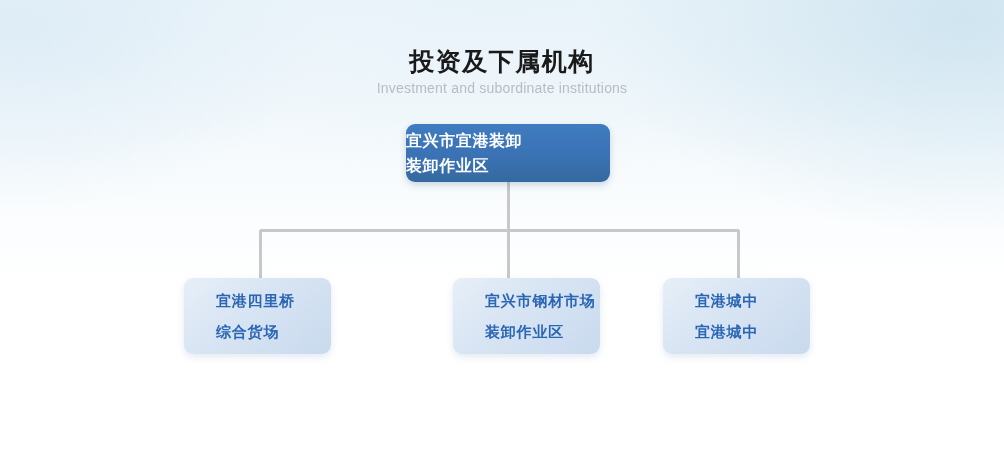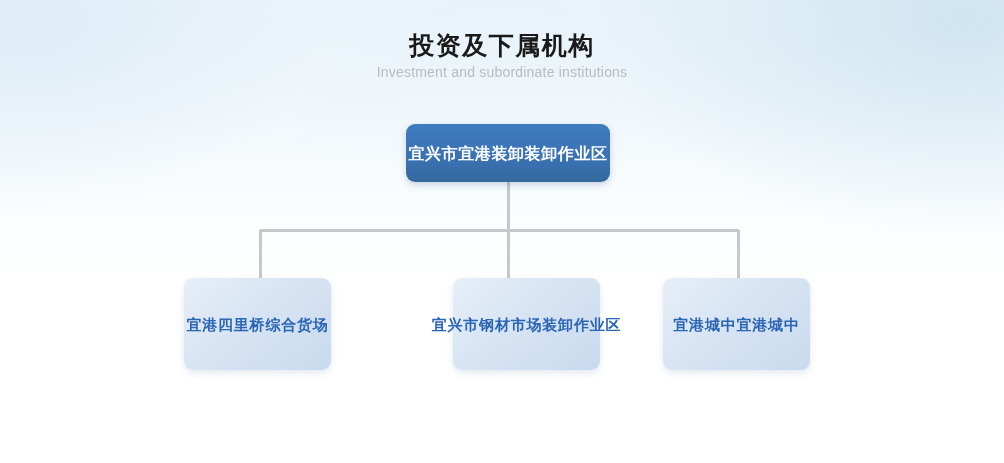--- a/index.html
+++ b/index.html
@@ -22,21 +22,21 @@
     background:
       radial-gradient(ellipse 520px 300px at 96% 4%, rgba(206,228,240,0.95) 0%, rgba(206,228,240,0.0) 72%),
       radial-gradient(ellipse 430px 260px at 2% 6%, rgba(219,235,246,0.85) 0%, rgba(219,235,246,0.0) 70%),
       radial-gradient(ellipse 700px 230px at 50% 0%, rgba(230,242,249,0.8) 0%, rgba(230,242,249,0.0) 78%),
       linear-gradient(180deg, #eef5fa 0%, #f4f9fc 26%, #fbfdfe 48%, #ffffff 62%, #ffffff 100%);
   }
 
   
   .heading {
     position: absolute;
-    top: 28px;
+    top: 44px;
     left: 0;
     width: 1004px;
     text-align: center;
   }
   .heading-title {
     font-size: 25px;
     font-weight: bold;
     color: #1a1a1a;
     letter-spacing: 1.5px;
     line-height: 34px;
@@ -59,22 +59,22 @@
     width: 1004px;
     height: 463px;
     pointer-events: none;
   }
 
   
   .node {
     position: absolute;
     box-sizing: border-box;
     display: flex;
-    flex-direction: row;
-    align-items: center;
+    flex-direction: column;
+    align-items: flex-start;
     justify-content: center;
     border-radius: 9px;
     text-align: center;
   }
   .node-line {
     white-space: nowrap;
   }
 
   .node-root {
     left: 406px;
@@ -88,23 +88,24 @@
     color: #ffffff;
     font-size: 16px;
     font-weight: bold;
     line-height: 25px;
     letter-spacing: 0.6px;
   }
 
   .node-child {
     top: 278px;
     width: 147px;
-    height: 92px;
+    height: 76px;
     background: linear-gradient(140deg, #e7eff8 0%, #d7e4f3 45%, #c9daee 100%);
     box-shadow: 0 3px 7px rgba(120,145,180,0.20);
+    padding-left: 32px;
   }
   .node-child .node-line {
     color: #2b66b4;
     font-size: 15px;
     font-weight: bold;
     line-height: 31px;
     letter-spacing: 0.8px;
   }
 
   .node-child-1 { left: 184px; }

